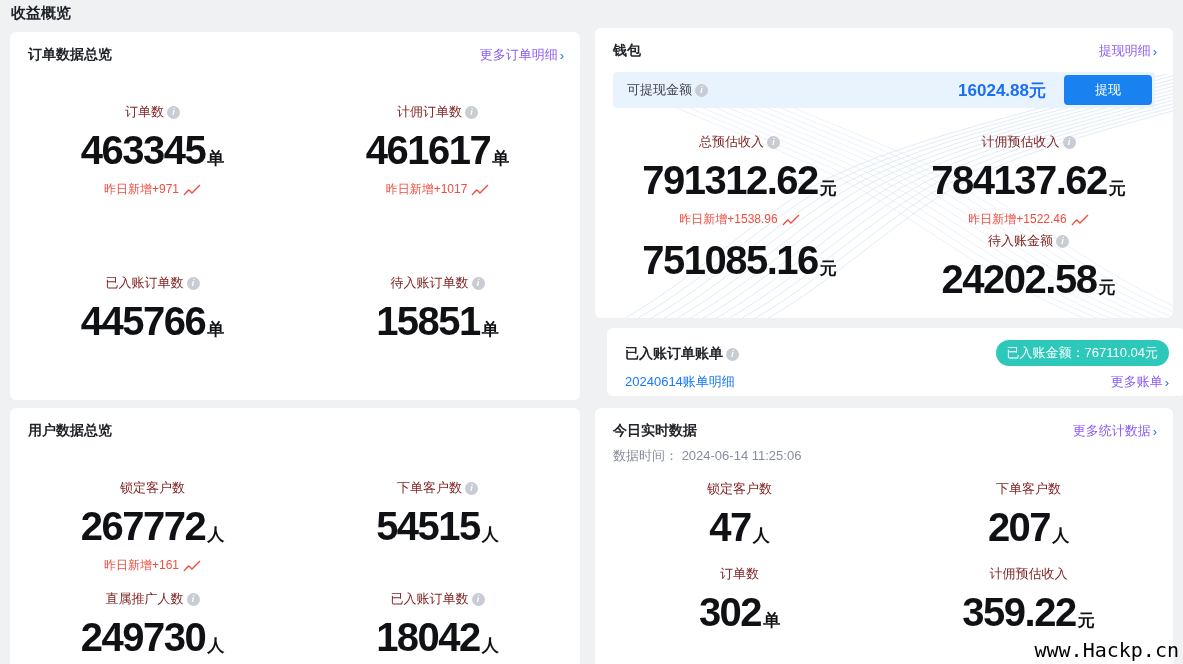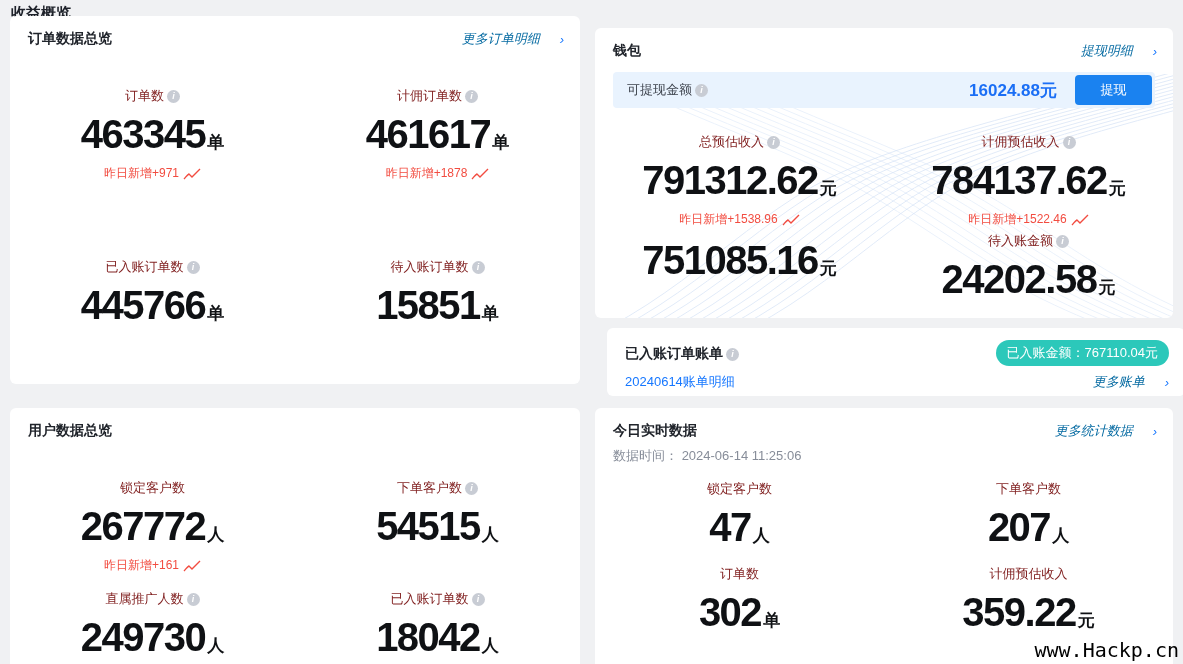--- a/index.html
+++ b/index.html
@@ -11,34 +11,34 @@
     position:relative;
     color:#20242b;
   }
   .page-title {
     position:absolute; left:11px; top:4px;
     font-size:15px; font-weight:700; color:#1d2129;
   }
   .card {
     position:absolute; background:#fff; border-radius:6px; overflow:hidden;
   }
-  #card-orders { left:10px;  top:16px;  width:570px; height:368px; }
+  #card-orders { left:10px;  top:32px;  width:570px; height:368px; }
   #card-wallet { left:595px; top:28px;  width:578px; height:290px; }
   #card-bill   { left:595px; top:328px; width:578px; height:68px;margin-left:12px;  }
   #card-users  { left:10px;  top:408px; width:570px; height:300px; }
   #card-today  { left:595px; top:408px; width:578px; height:300px; }
 
   .card-header {
     display:flex; justify-content:space-between; align-items:center;
     padding:14px 16px 0 18px; position:relative; z-index:2;
   }
   .card-title { font-size:14px; font-weight:600; color:#20242b; }
   .more-link {
-    font-size:13px; color:#0369a1; cursor:pointer; text-decoration:none;
-    display:inline-flex; align-items:center; gap:20px;font-style:italic;
+    font-size:13px; color:#8b5cf6; cursor:pointer; text-decoration:none;
+    display:inline-flex; align-items:center; gap:2px;
   }
   .chevron { font-size:13px; color:#1677ff; font-weight:400; }
   .chevron::after { content:"›"; }
 
   .info-icon {
     display:inline-block; width:13px; height:13px; border-radius:50%;
     background:#c8ccd4; color:#fff; font-size:9px; line-height:13px;
     text-align:center; margin-left:3px; vertical-align:1px;
     font-style:italic; font-weight:700; cursor:pointer;
   }
@@ -71,21 +71,21 @@
     margin:12px 18px 0; height:36px; background:#e9f3fe; border-radius:4px;
     display:flex; align-items:center; padding:0 3px 0 14px;
     position:relative; z-index:2;
   }
   .withdraw-label { font-size:13px; color:#3d434d; }
   .withdraw-amount {
     margin-left:auto; margin-right:18px;
     font-size:17px; font-weight:700; color:#1a6ef5;
   }
   .withdraw-btn {
-    width:77px; height:30px; background:#1a82f0; color:#fff; border:none;
+    width:88px; height:30px; background:#1a82f0; color:#fff; border:none;
     border-radius:4px; font-size:13px; cursor:pointer;
     font-family:inherit;
   }
 
   
   #card-bill { padding:12px 16px 0 18px; }
   .bill-row1 { display:flex; justify-content:space-between; align-items:center; }
   .bill-badge {
     background:#2cc8ba; color:#fff; font-size:13px;
     padding:4px 11px; border-radius:14px;
@@ -137,21 +137,21 @@
           </svg>
         </div>
     </div>
     <div class="stat">
       <div><span class="stat-label">计佣订单数</span><span class="info-icon"></span></div>
       <div class="value-row">
           <span class="stat-value">461617</span>
           <span class="stat-unit">单</span>
         </div>
       <div class="stat-delta">
-          <span>昨日新增+1878</span>
+          <span>昨日新增+1017</span>
           <svg class="trend-icon" width="18" height="12" viewBox="0 0 18 12">
             <path d="M1,11 C3,9 4,7 6,6 L9,9 L17,1" fill="none" stroke="#f24c40" stroke-width="1.4"></path>
           </svg>
         </div>
     </div>
     <div class="stat">
       <div><span class="stat-label">已入账订单数</span><span class="info-icon"></span></div>
       <div class="value-row">
           <span class="stat-value">445766</span>
           <span class="stat-unit">单</span>

